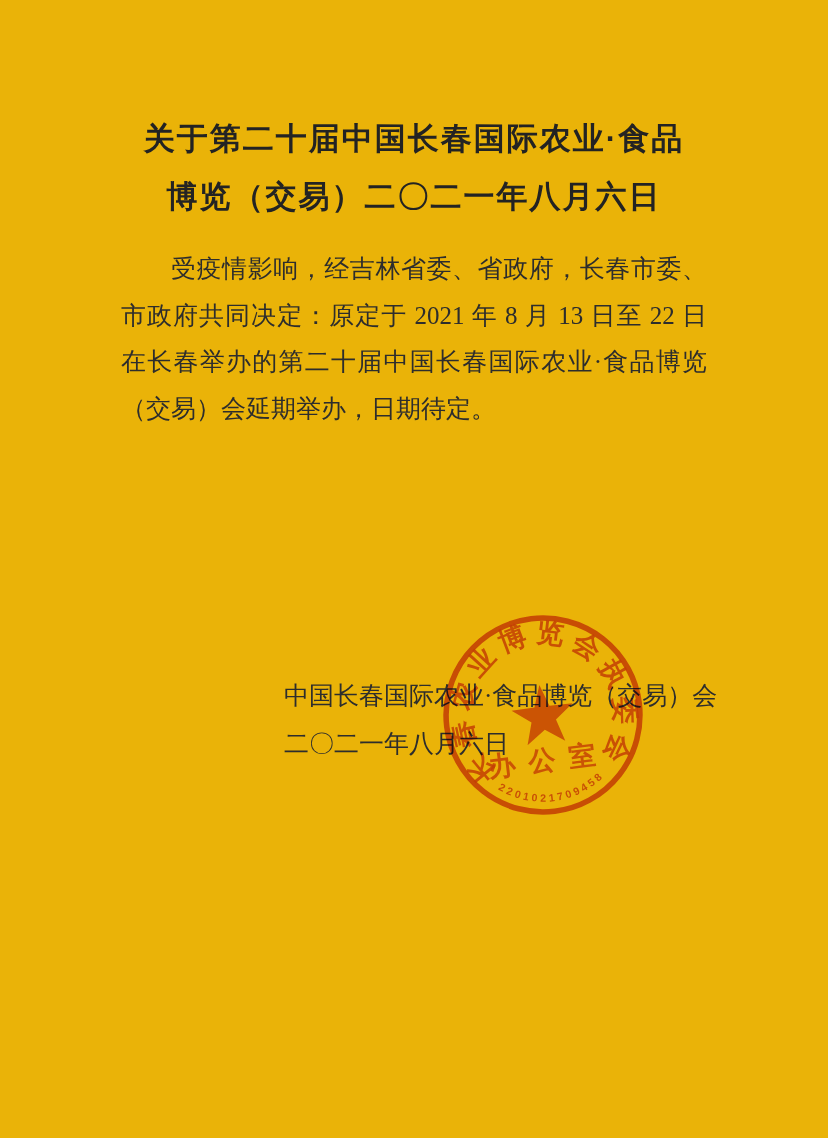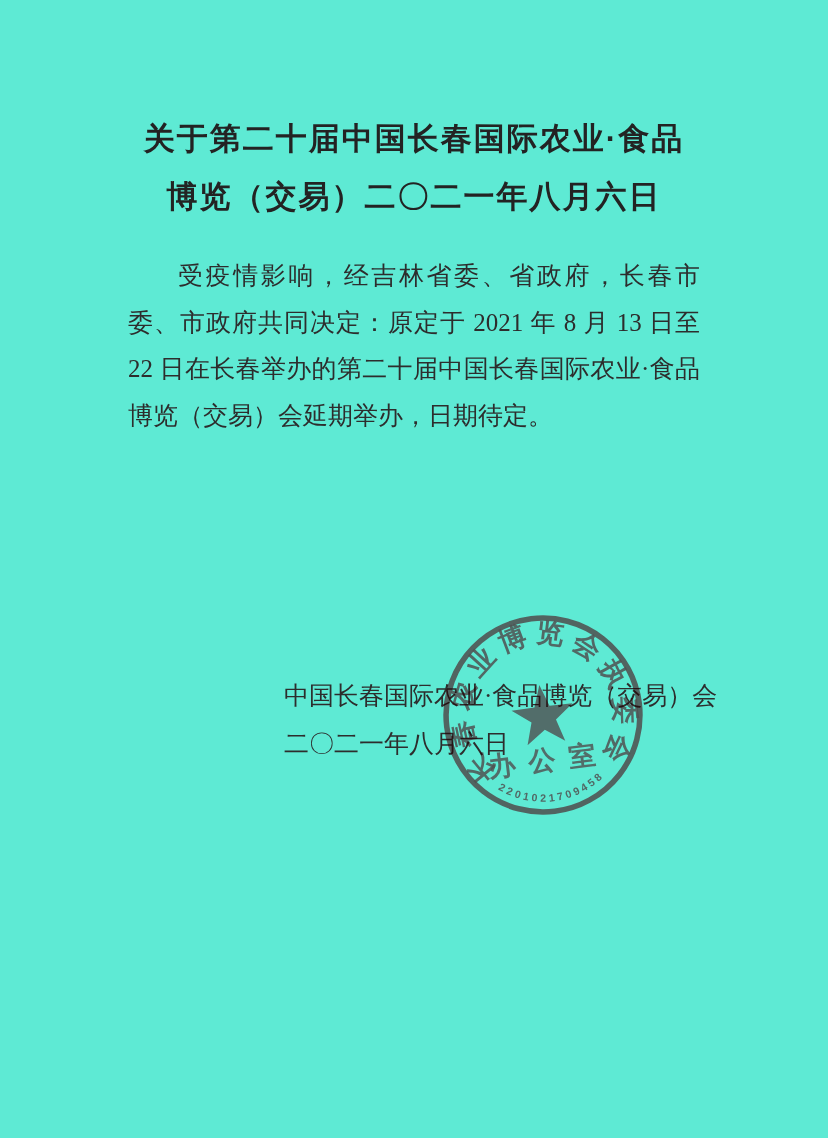--- a/index.html
+++ b/index.html
@@ -4,21 +4,21 @@
 <style>
   html, body {
     margin: 0;
     padding: 0;
     background: #fbfaf8;
   }
   .page {
     position: relative;
     width: 828px;
     height: 1138px;
-    background: #5eead4;
+    background: #eab308;
     overflow: hidden;
     font-family: "Liberation Serif", "DejaVu Serif", serif;
     color: #2d2d2d;
   }
   .title {
     position: absolute;
     top: 110px;
     left: 0;
     right: 0;
     text-align: center;
@@ -34,21 +34,21 @@
     top: 237px;
     left: 112px;
     width: 604px;
     font-size: 25px;
     line-height: 46.5px;
     text-align: justify;
     text-align-last: left;
     color: #2d2d2d;
   }
   .doc-body p {
-    margin: 16px;
+    margin: 9px;
     text-indent: 2em;
   }
   .signature {
     position: absolute;
     top: 672px;
     left: 284px;
     width: 438px;
     text-align: left;
     font-size: 25px;
     line-height: 48px;

